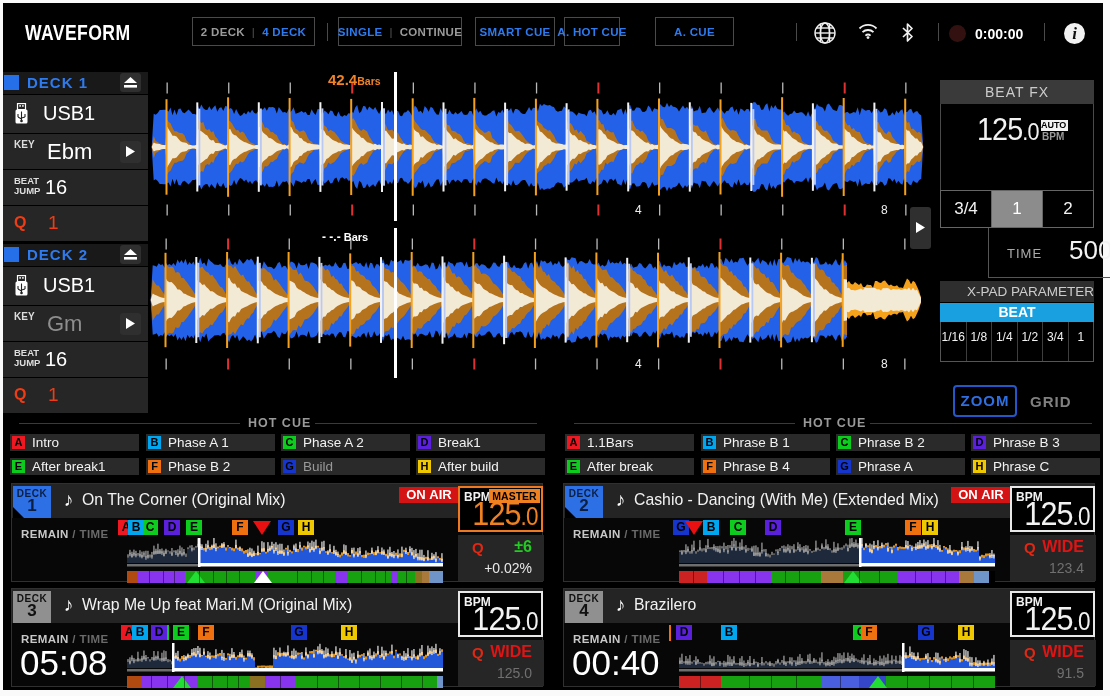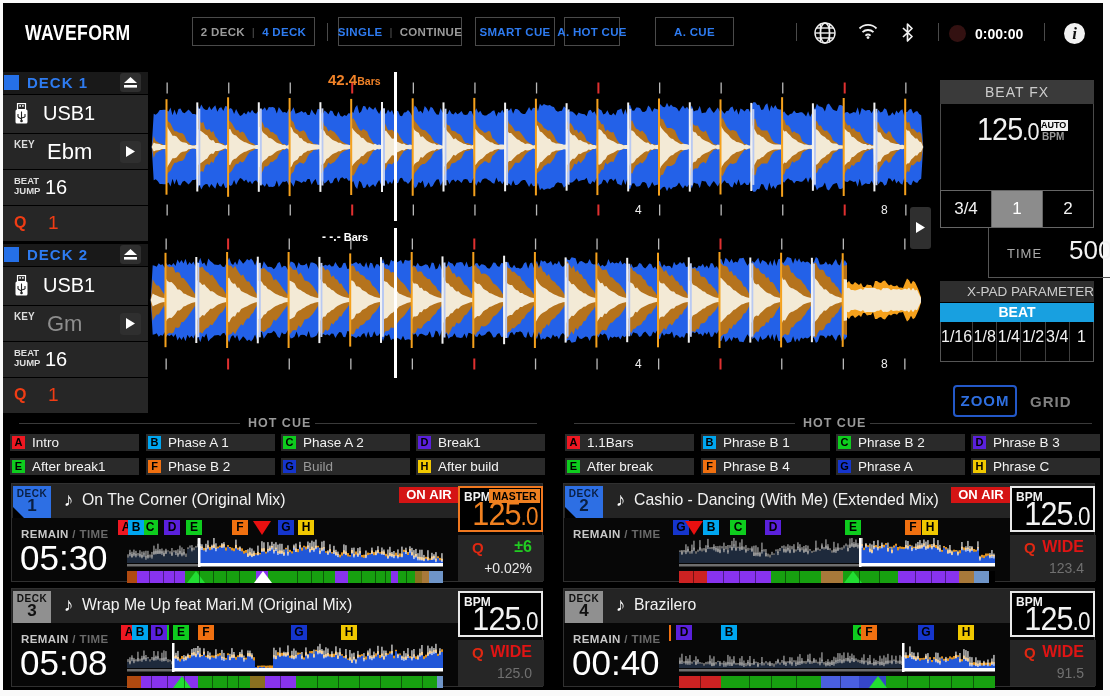--- a/index.html
+++ b/index.html
@@ -2,21 +2,21 @@
 <html><head><meta charset="utf-8"><style>
 * { margin:0; padding:0; }
 body { width:1110px; height:696px; background:#fafafa; font-family:"Liberation Sans", sans-serif; overflow:hidden; }
 #screen { position:absolute; left:3px; top:3px; width:1100px; height:687px; background:#000; }
 .tbtn { position:absolute; top:17px; height:29px; border:1px solid #4a4a4a; box-sizing:border-box;
   font-size:11.5px; font-weight:bold; display:flex; align-items:center; justify-content:center; letter-spacing:.3px; white-space:nowrap; }
 .tbtn .sep { color:#555; margin:0 7px; font-weight:normal; }
 .tdiv { position:absolute; top:23px; width:1px; height:18px; background:#4a4a4a; }
 .srow { position:absolute; left:3px; width:145px; background:#262626; }
 .sbtn { position:absolute; background:#2f2f2f; border-radius:3px; text-align:center; }
-.fr { flex:1; color:#f2f2f2; font-size:16px; text-align:center; line-height:30px; border-right:1px solid #3e3e3e; }
+.fr { flex:1; color:#f2f2f2; font-size:12px; text-align:center; line-height:30px; border-right:1px solid #3e3e3e; }
 .cb { position:absolute; top:0; width:16px; height:15px; color:#000; font-size:12px; font-weight:bold;
   text-align:center; line-height:15px; }
 .hc { position:absolute; width:129px; height:17px; background:#2a2a2a; color:#f2f2f2; font-size:13.5px; }
 .hc span { position:absolute; left:22px; top:1px; }
 .hcb { position:absolute; left:2px; top:2px; width:13px; height:13px; color:#000; font-size:11px; font-weight:bold;
   text-align:center; line-height:13px; }
 .hcl { position:absolute; top:423px; height:1px; background:#3a3a3a; }
 </style></head>
 <body>
 <div id="screen"></div>
@@ -439,21 +439,20 @@
    <div style="position:absolute;left:4px;top:2px;color:#f2f2f2;font-size:12px;font-weight:bold;">BPM</div>
    <div style="position:absolute;right:1px;top:1px;width:51px;height:14px;background:#f08020;color:#000;font-weight:bold;font-size:10.5px;text-align:center;line-height:14px;">MASTER</div>
    <div style="position:absolute;right:3px;bottom:-1px;color:#f08020;font-size:34px;line-height:30px;white-space:nowrap;letter-spacing:-1px;transform:scaleX(0.9);transform-origin:100% 100%;">125<span style="font-size:25px;">.0</span></div>
  </div>
  <div style="position:absolute;left:446px;top:51px;width:86px;height:46px;background:#262626;">
    <div style="position:absolute;left:14px;top:4px;color:#e02812;font-size:15px;font-weight:bold;">Q</div>
    <div style="position:absolute;right:12px;top:3px;color:#22cc22;font-size:16px;font-weight:bold;">±6</div>
    <div style="position:absolute;right:12px;top:25px;color:#e8e8e8;font-size:14px;">+0.02%</div>
  </div>
  <div style="position:absolute;left:9px;top:44px;color:#c8c8c8;font-size:11.5px;font-weight:bold;letter-spacing:.4px;">REMAIN <span style="color:#6a6a6a;">/ TIME</span></div>
- <div style="position:absolute;left:8px;top:54px;color:#fff;font-size:35px;letter-spacing:0px;">05:30</div>
  <div style="position:absolute;left:115px;top:36px;width:320px;height:16px;">
       <div class="cb" style="left:15px;background:#0ecc1e">C</div>
       <div class="cb" style="left:-9px;background:#ee1822">A</div>
       <div class="cb" style="left:1px;background:#00a6f0">B</div>
       <div class="cb" style="left:37px;background:#5a20dc">D</div>
       <div class="cb" style="left:59px;background:#0ecc1e">E</div>
       <div class="cb" style="left:105px;background:#f07010">F</div>
       <div style="position:absolute;left:126px;top:1px;width:0;height:0;border-left:9px solid transparent;border-right:9px solid transparent;border-top:14px solid #e81010"></div>
       <div class="cb" style="left:151px;background:#1535cc">G</div>
       <div class="cb" style="left:171px;background:#f0c800">H</div>

